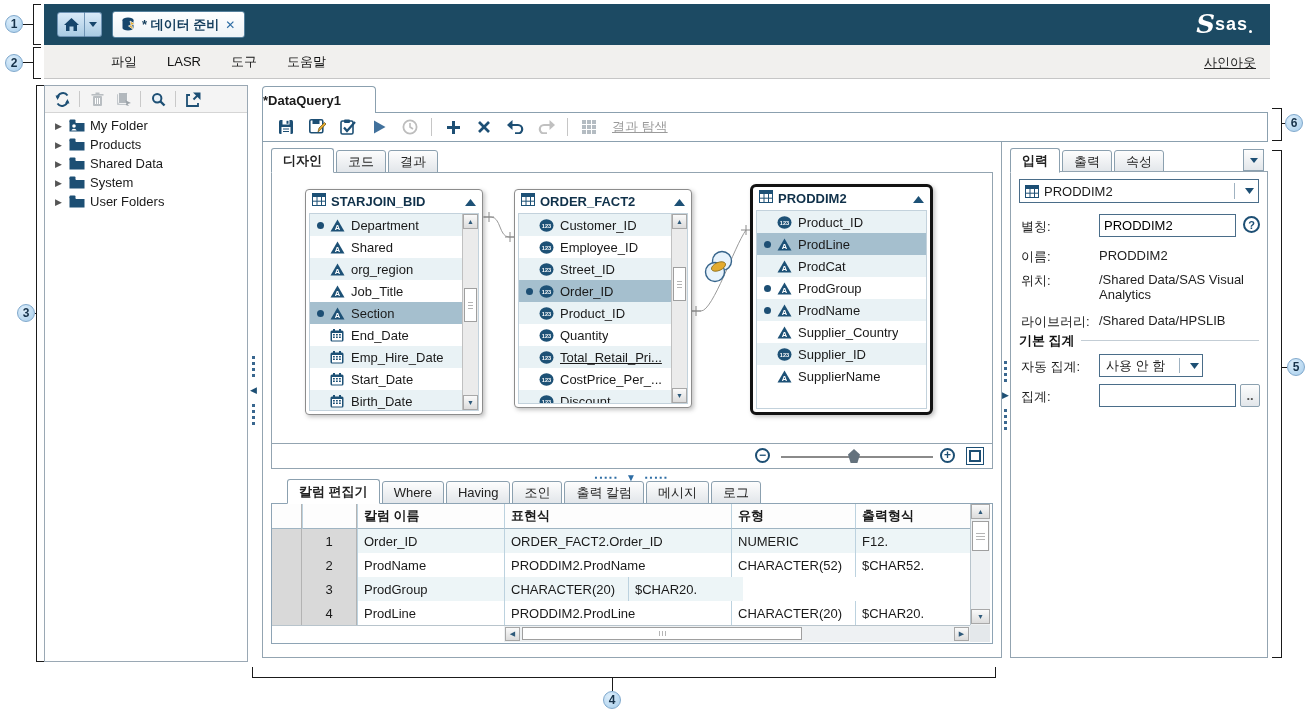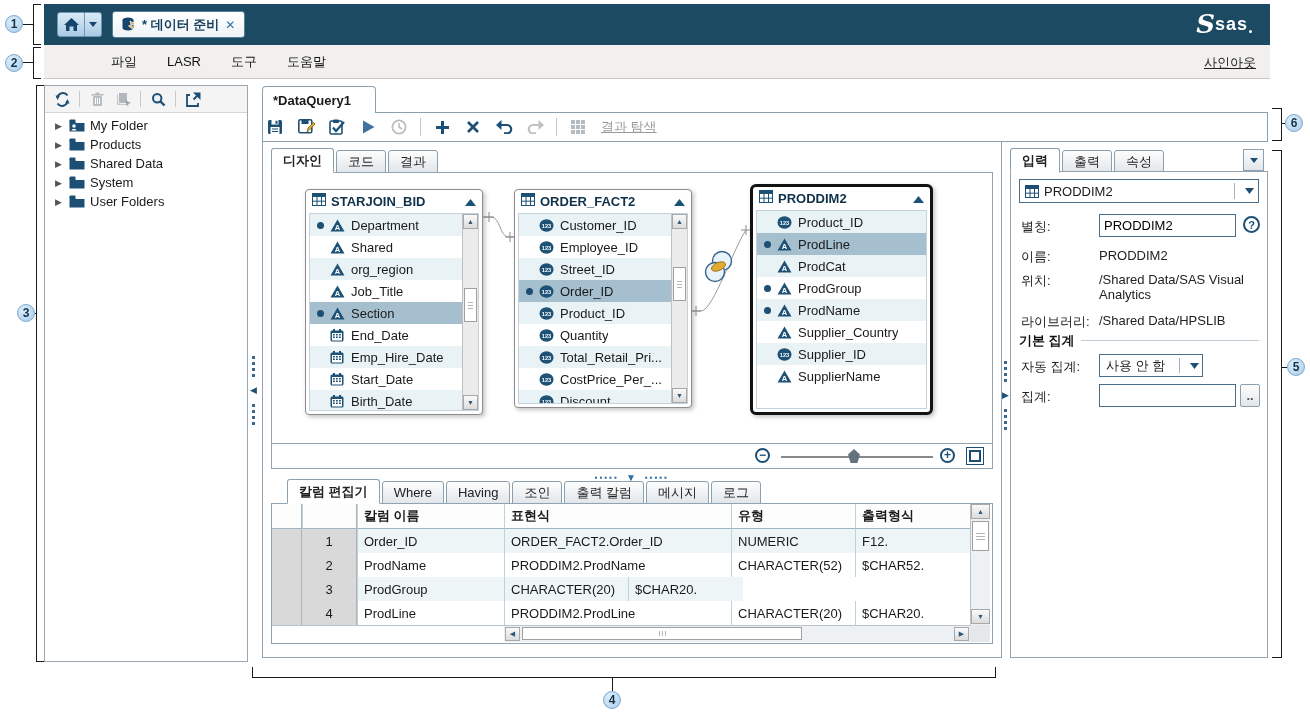--- a/index.html
+++ b/index.html
@@ -40,23 +40,23 @@
   #tree-list{position:absolute;left:0;top:30px;right:0;}
   .tree-item{height:19px;display:flex;align-items:center;padding-left:10px;gap:5px;cursor:pointer;}
   .tw{color:#555;font-size:9px;width:9px;}
   .folder-ic{width:16px;height:13px;position:relative;}
   
   .vsplit{width:7px;display:flex;flex-direction:column;align-items:center;justify-content:center;gap:3px;}
   .vsplit .dots{width:3px;height:3px;background:#39678f;}
   .vsplit .arr{color:#1d4f74;font-size:9px;line-height:9px;margin:6px 0;}
   
   #ws-doctab{left:262px;top:86px;width:114px;height:27px;background:#fff;border:1px solid #8ba0af;border-bottom:none;
-     border-radius:4px 4px 0 0;display:flex;align-items:center;padding-left:10px;font-weight:bold;box-sizing:border-box;z-index:3;}
+     border-radius:4px 4px 0 0;display:flex;align-items:center;font-weight:bold;box-sizing:border-box;z-index:3;}
   #ws-toolbar{left:262px;top:112px;width:1006px;height:30px;background:#fff;border:1px solid #8ba0af;box-sizing:border-box;
-     display:flex;align-items:center;padding-left:2px;gap:11px;z-index:2;}
+     display:flex;align-items:center;padding-left:13px;gap:11px;z-index:2;}
   .tb-sep{width:1px;height:18px;background:#c6c6c6;}
   .tb-btn{display:flex;align-items:center;justify-content:center;width:20px;height:20px;cursor:pointer;}
   #explore-link{color:#9a9a9a;text-decoration:underline;margin-left:2px;}
   
   .tabrow{display:flex;align-items:flex-end;}
   .tab{height:23px;background:linear-gradient(#fdfdfd,#e2e6ea);border:1px solid #8ba0af;border-radius:3px 3px 0 0;
      display:flex;align-items:center;padding:0 11px;margin-right:2px;cursor:pointer;box-sizing:border-box;color:#222;}
   .tab.active{background:#fff;font-weight:bold;height:25px;border-bottom:1px solid #fff;z-index:2;}
   
   #designpane{left:262px;top:141px;width:740px;height:517px;background:#fff;border:1px solid #93a4b1;box-sizing:border-box;}
@@ -638,21 +638,21 @@
               <span style="white-space: nowrap; overflow: hidden;">Quantity</span>
             </div>
             <div class="dg-row stripe">
               <span class="map-dot off"></span>
               <span style="display: flex; width: 15px;">
                 <svg width="15" height="13" viewBox="0 0 15 13">
                   <ellipse cx="7.5" cy="6.5" rx="7" ry="6.2" fill="#1d5176"></ellipse>
                   <text x="7.5" y="8.8" font-size="5.6" fill="#fff" text-anchor="middle" font-weight="bold" font-family="sans-serif">123</text>
                 </svg>
               </span>
-              <span style="white-space: nowrap; overflow: hidden;">Total_Retail_Pri...</span>
+              <span style="white-space: nowrap; overflow: hidden; text-decoration: underline;">Total_Retail_Pri...</span>
             </div>
             <div class="dg-row">
               <span class="map-dot off"></span>
               <span style="display: flex; width: 15px;">
                 <svg width="15" height="13" viewBox="0 0 15 13">
                   <ellipse cx="7.5" cy="6.5" rx="7" ry="6.2" fill="#1d5176"></ellipse>
                   <text x="7.5" y="8.8" font-size="5.6" fill="#fff" text-anchor="middle" font-weight="bold" font-family="sans-serif">123</text>
                 </svg>
               </span>
               <span style="white-space: nowrap; overflow: hidden;">CostPrice_Per_...</span>

